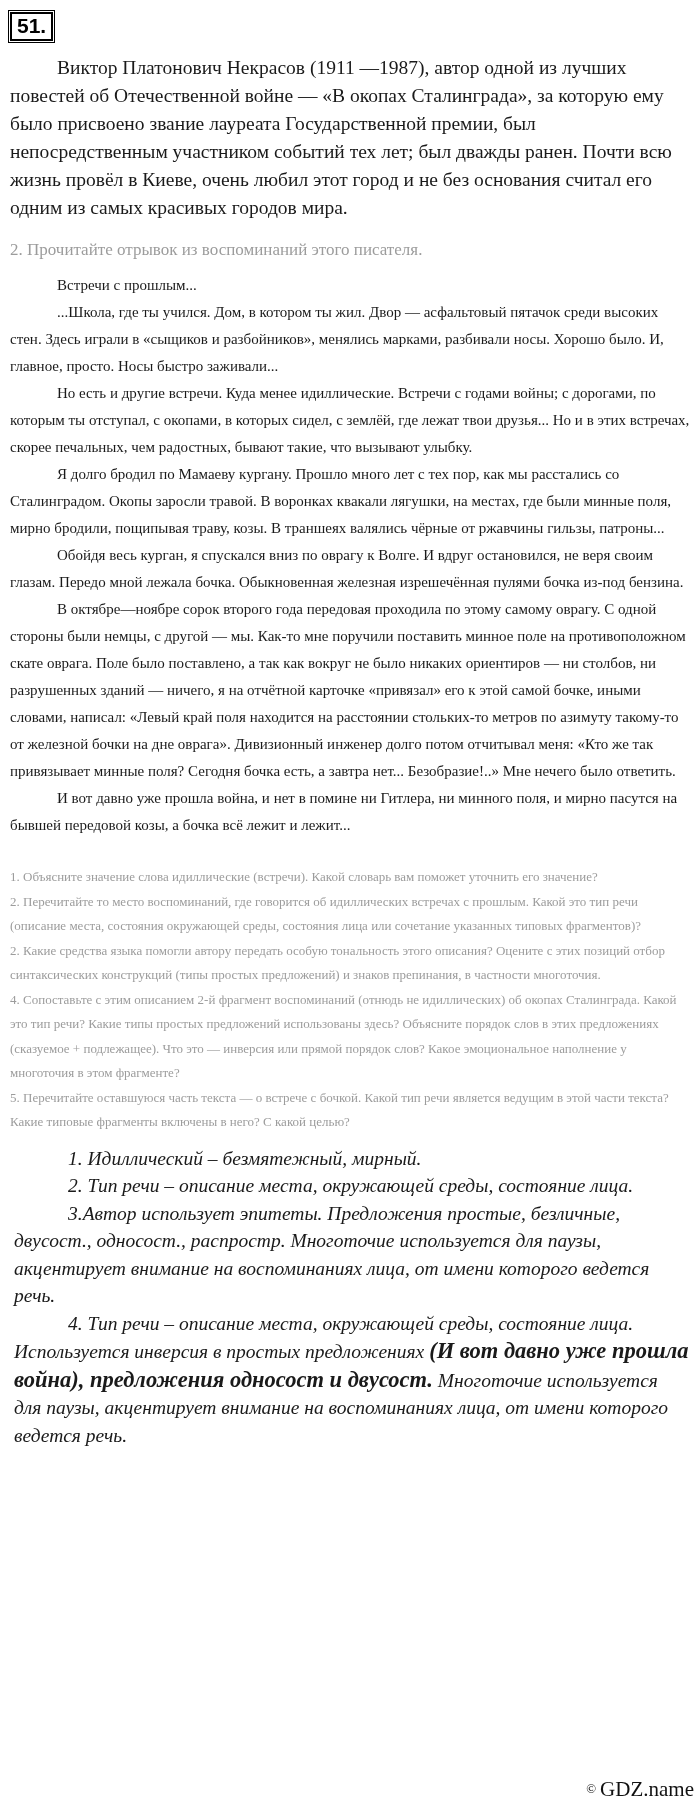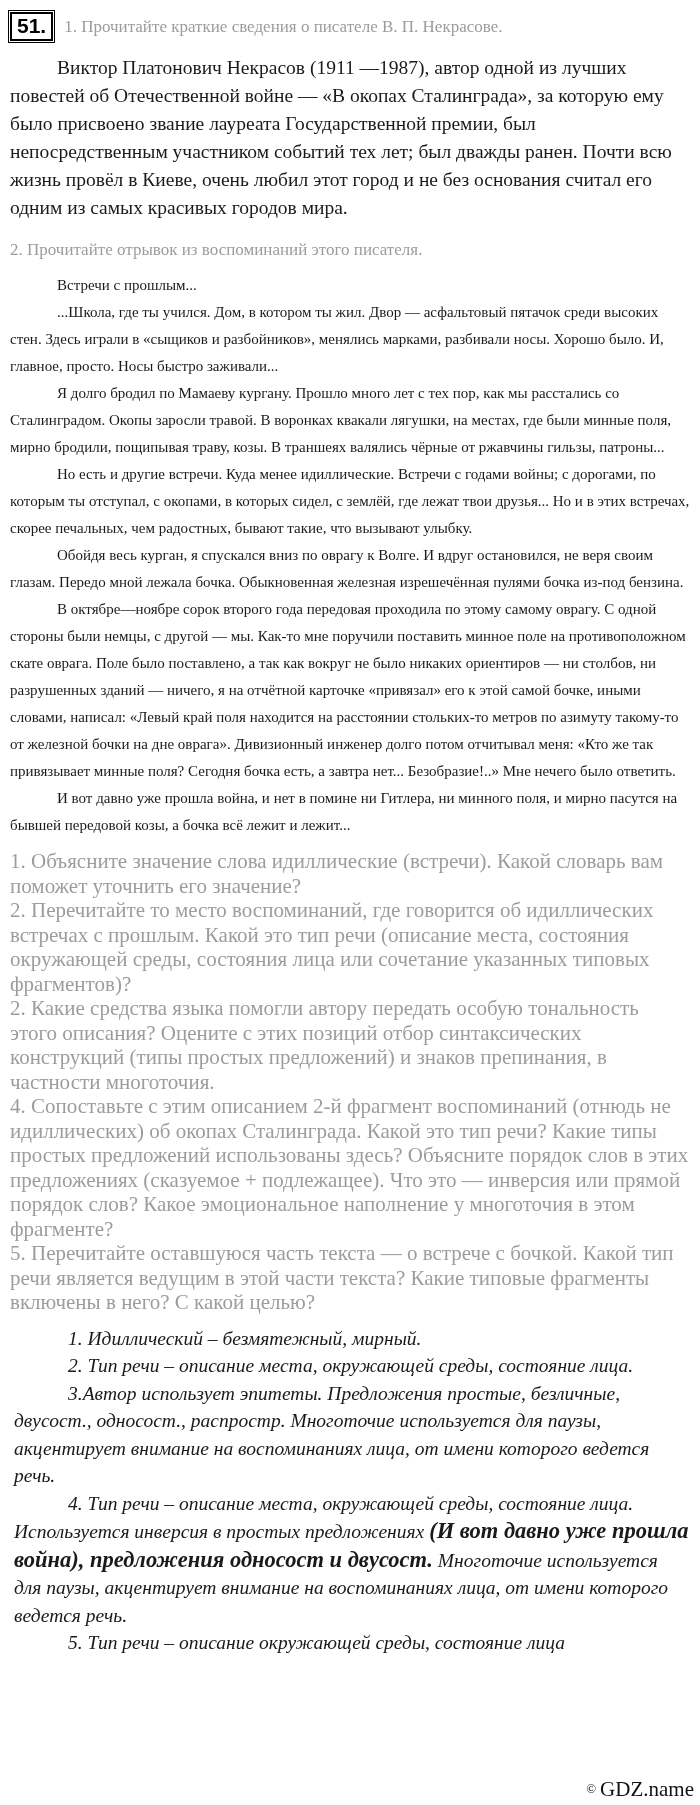--- a/index.html
+++ b/index.html
@@ -42,23 +42,23 @@
     margin:13px 0 16px 0;
   }
   .memoir { margin-top:10px; }
   .memoir p {
     font-size:15px;
     line-height:27px;
     text-indent:47px;
     margin:0;
   }
   .questions {
-    margin-top:10px;
+    margin-top:26px;
     color:#9c9c9c;
-    font-size:21px;
+    font-size:13px;
     line-height:24.5px;
   }
   .questions p { margin:0; }
   .answers {
     margin-top:10px;
     font-style:italic;
     font-size:19.5px;
     line-height:27.5px;
   }
   .answers p {
@@ -80,51 +80,49 @@
   .watermark .copy { font-size:13px; vertical-align:3px; }
   .watermark .site { font-size:21px;text-align:center; }
 </style>
 </head>
 <body>
 
 <div class="page">
 
   <div class="header-row">
     <span class="ex-box">51.</span>
-    <p class="task-gray">1. Прочитайте краткие сведения о писателе В. П. Некрасове.</p>
   </div>
 
   <p class="bio">Виктор Платонович Некрасов (1911 —1987), автор одной из лучших повестей об Отечественной войне — «В окопах Сталинграда», за которую ему было присвоено звание лауреата Государственной премии, был непосредственным участником событий тех лет; был дважды ранен. Почти всю жизнь провёл в Киеве, очень любил этот город и не без основания считал его одним из самых красивых городов мира.</p>
 
   <p class="task-gray task2">2. Прочитайте отрывок из воспоминаний этого писателя.</p>
 
   <div class="memoir">
     <p>Встречи с прошлым...</p>
     <p>...Школа, где ты учился. Дом, в котором ты жил. Двор — асфальтовый пятачок среди высоких стен. Здесь играли в «сыщиков и разбойников», менялись марками, разбивали носы. Хорошо было. И, главное, просто. Носы быстро заживали...</p>
+    <p>Но есть и другие встречи. Куда менее идиллические. Встречи с годами войны; с дорогами, по которым ты отступал, с окопами, в которых сидел, с землёй, где лежат твои друзья... Но и в этих встречах, скорее печальных, чем радостных, бывают такие, что вызывают улыбку.</p>
     <p>Я долго бродил по Мамаеву кургану. Прошло много лет с тех пор, как мы расстались со Сталинградом. Окопы заросли травой. В воронках квакали лягушки, на местах, где были минные поля, мирно бродили, пощипывая траву, козы. В траншеях валялись чёрные от ржавчины гильзы, патроны...</p>
-    <p>Но есть и другие встречи. Куда менее идиллические. Встречи с годами войны; с дорогами, по которым ты отступал, с окопами, в которых сидел, с землёй, где лежат твои друзья... Но и в этих встречах, скорее печальных, чем радостных, бывают такие, что вызывают улыбку.</p>
     <p>Обойдя весь курган, я спускался вниз по оврагу к Волге. И вдруг остановился, не веря своим глазам. Передо мной лежала бочка. Обыкновенная железная изрешечённая пулями бочка из-под бензина.</p>
     <p>В октябре—ноябре сорок второго года передовая проходила по этому самому оврагу. С одной стороны были немцы, с другой — мы. Как-то мне поручили поставить минное поле на противоположном скате оврага. Поле было поставлено, а так как вокруг не было никаких ориентиров — ни столбов, ни разрушенных зданий — ничего, я на отчётной карточке «привязал» его к этой самой бочке, иными словами, написал: «Левый край поля находится на расстоянии стольких-то метров по азимуту такому-то от железной бочки на дне оврага». Дивизионный инженер долго потом отчитывал меня: «Кто же так привязывает минные поля? Сегодня бочка есть, а завтра нет... Безобразие!..» Мне нечего было ответить.</p>
     <p>И вот давно уже прошла война, и нет в помине ни Гитлера, ни минного поля, и мирно пасутся на бывшей передовой козы, а бочка всё лежит и лежит...</p>
   </div>
 
   <div class="questions">
     <p>1. Объясните значение слова идиллические (встречи). Какой словарь вам поможет уточнить его значение?</p>
     <p>2. Перечитайте то место воспоминаний, где говорится об идиллических встречах с прошлым. Какой это тип речи (описание места, состояния окружающей среды, состояния лица или сочетание указанных типовых фрагментов)?</p>
     <p>2. Какие средства языка помогли автору передать особую тональность этого описания? Оцените с этих позиций отбор синтаксических конструкций (типы простых предложений) и знаков препинания, в частности многоточия.</p>
     <p>4. Сопоставьте с этим описанием 2-й фрагмент воспоминаний (отнюдь не идиллических) об окопах Сталинграда. Какой это тип речи? Какие типы простых предложений использованы здесь? Объясните порядок слов в этих предложениях (сказуемое + подлежащее). Что это — инверсия или прямой порядок слов? Какое эмоциональное наполнение у многоточия в этом фрагменте?</p>
     <p>5. Перечитайте оставшуюся часть текста — о встрече с бочкой. Какой тип речи является ведущим в этой части текста? Какие типовые фрагменты включены в него? С какой целью?</p>
   </div>
 
   <div class="answers">
     <p>1. Идиллический – безмятежный, мирный.</p>
     <p>2. Тип речи – описание места, окружающей среды, состояние лица.</p>
     <p>3.Автор использует эпитеты. Предложения простые, безличные, двусост., односост., распростр. Многоточие используется для паузы, акцентирует внимание на воспоминаниях лица, от имени которого ведется речь.</p>
     <p><span>4. Тип речи – описание места, окружающей среды, состояние лица. Используется инверсия в простых предложениях </span><span class="a4-em">(И вот давно уже прошла война), предложения односост и двусост.</span><span> Многоточие используется для паузы, акцентирует внимание на воспоминаниях лица, от имени которого ведется речь.</span></p>
-    <p>5. Тип речи – описание окружающей среды, состояние лица</p>
   </div>
 
   <div class="watermark">
     <span class="copy">©</span>
     <span class="site">GDZ.name</span>
   </div>
 
 </div>
 
 </body></html>

